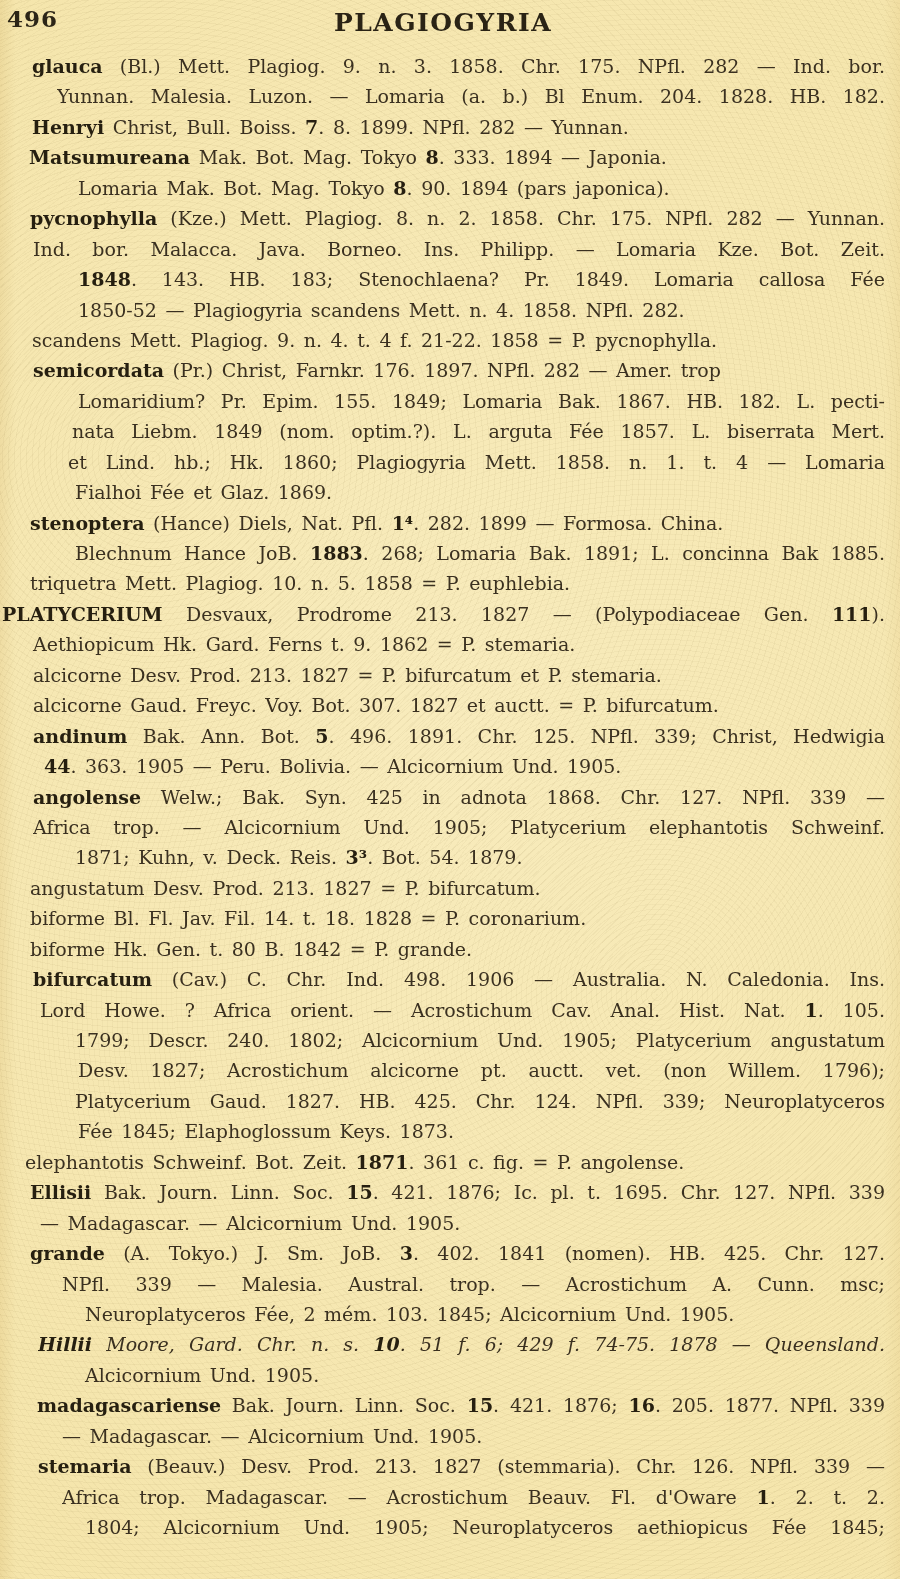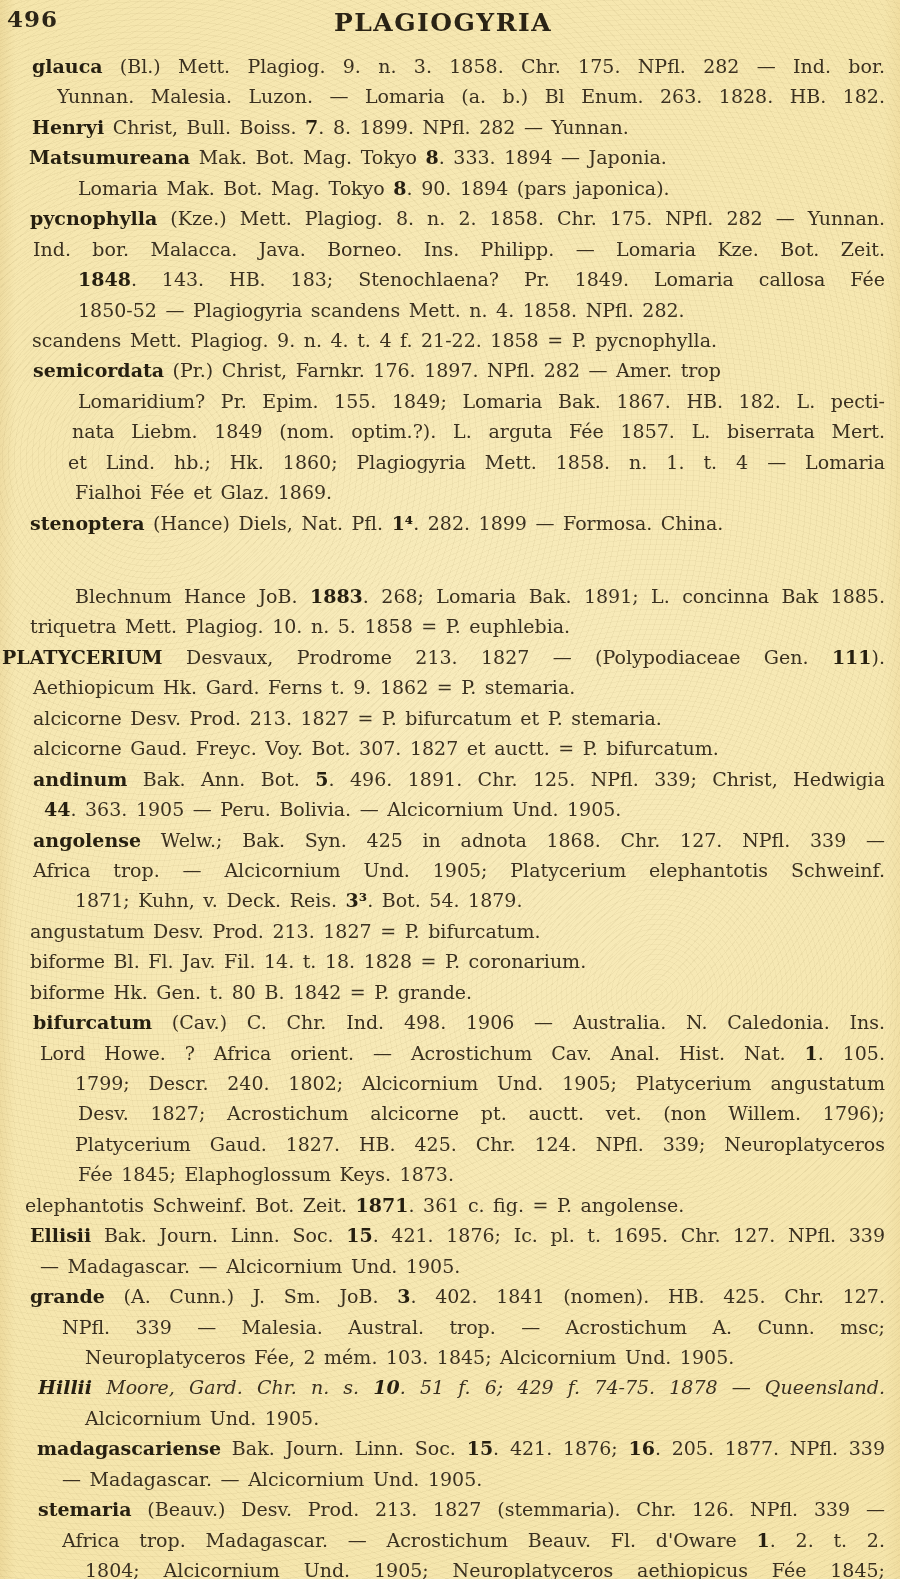--- a/index.html
+++ b/index.html
@@ -41,36 +41,36 @@
   .r{font-weight:400;}
 </style>
 </head>
 <body>
 
 <div class="page">
   <div class="pagenum">496</div>
   <div class="title">PLAGIOGYRIA</div>
   <div class="textblock">
       <div class="line just" style="margin-left: 32px; width: 853px;"><span class="b">glauca</span><span class="r"> (Bl.) Mett. Plagiog. 9. n. 3. 1858. Chr. 175. NPfl. 282 — Ind. bor.</span></div>
-      <div class="line just" style="margin-left: 57px; width: 828px;"><span class="r">Yunnan. Malesia. Luzon. — Lomaria (a. b.) Bl Enum. 263. 1828. HB. 182.</span></div>
+      <div class="line just" style="margin-left: 57px; width: 828px;"><span class="r">Yunnan. Malesia. Luzon. — Lomaria (a. b.) Bl Enum. 204. 1828. HB. 182.</span></div>
       <div class="line" style="margin-left: 32px;"><span class="b">Henryi</span><span class="r"> Christ, Bull. Boiss. </span><span class="b">7</span><span class="r">. 8. 1899. NPfl. 282 — Yunnan.</span></div>
       <div class="line" style="margin-left: 29px;"><span class="b">Matsumureana</span><span class="r"> Mak. Bot. Mag. Tokyo </span><span class="b">8</span><span class="r">. 333. 1894 — Japonia.</span></div>
       <div class="line" style="margin-left: 78px;"><span class="r">Lomaria Mak. Bot. Mag. Tokyo </span><span class="b">8</span><span class="r">. 90. 1894 (pars japonica).</span></div>
       <div class="line just" style="margin-left: 30px; width: 855px;"><span class="b">pycnophylla</span><span class="r"> (Kze.) Mett. Plagiog. 8. n. 2. 1858. Chr. 175. NPfl. 282 — Yunnan.</span></div>
       <div class="line just" style="margin-left: 33px; width: 852px;"><span class="r">Ind. bor. Malacca. Java. Borneo. Ins. Philipp. — Lomaria Kze. Bot. Zeit.</span></div>
       <div class="line just" style="margin-left: 78px; width: 807px;"><span class="b">1848</span><span class="r">. 143. HB. 183; Stenochlaena? Pr. 1849. Lomaria callosa Fée</span></div>
       <div class="line" style="margin-left: 78px;"><span class="r">1850-52 — Plagiogyria scandens Mett. n. 4. 1858. NPfl. 282.</span></div>
       <div class="line" style="margin-left: 32px;"><span class="r">scandens Mett. Plagiog. 9. n. 4. t. 4 f. 21-22. 1858 = P. pycnophylla.</span></div>
       <div class="line" style="margin-left: 33px;"><span class="b">semicordata</span><span class="r"> (Pr.) Christ, Farnkr. 176. 1897. NPfl. 282 — Amer. trop</span></div>
       <div class="line just" style="margin-left: 78px; width: 807px;"><span class="r">Lomaridium? Pr. Epim. 155. 1849; Lomaria Bak. 1867. HB. 182. L. pecti-</span></div>
       <div class="line just" style="margin-left: 72px; width: 813px;"><span class="r">nata Liebm. 1849 (nom. optim.?). L. arguta Fée 1857. L. biserrata Mert.</span></div>
       <div class="line just" style="margin-left: 68px; width: 817px;"><span class="r">et Lind. hb.; Hk. 1860; Plagiogyria Mett. 1858. n. 1. t. 4 — Lomaria</span></div>
       <div class="line" style="margin-left: 75px;"><span class="r">Fialhoi Fée et Glaz. 1869.</span></div>
       <div class="line" style="margin-left: 30px;"><span class="b">stenoptera</span><span class="r"> (Hance) Diels, Nat. Pfl. </span><span class="b">1⁴</span><span class="r">. 282. 1899 — Formosa. China.</span></div>
-      <div class="line just" style="margin-left: 75px; width: 810px; margin-top: 43px;"><span class="r">Blechnum Hance JoB. </span><span class="b">1883</span><span class="r">. 268; Lomaria Bak. 1891; L. concinna Bak 1885.</span></div>
+      <div class="line just" style="margin-left: 75px; width: 810px;"><span class="r">Blechnum Hance JoB. </span><span class="b">1883</span><span class="r">. 268; Lomaria Bak. 1891; L. concinna Bak 1885.</span></div>
       <div class="line" style="margin-left: 30px;"><span class="r">triquetra Mett. Plagiog. 10. n. 5. 1858 = P. euphlebia.</span></div>
       <div class="line just" style="margin-left: 2px; width: 883px;"><span class="b">PLATYCERIUM</span><span class="r"> Desvaux, Prodrome 213. 1827 — (Polypodiaceae Gen. </span><span class="b">111</span><span class="r">).</span></div>
       <div class="line" style="margin-left: 33px;"><span class="r">Aethiopicum Hk. Gard. Ferns t. 9. 1862 = P. stemaria.</span></div>
       <div class="line" style="margin-left: 33px;"><span class="r">alcicorne Desv. Prod. 213. 1827 = P. bifurcatum et P. stemaria.</span></div>
       <div class="line" style="margin-left: 33px;"><span class="r">alcicorne Gaud. Freyc. Voy. Bot. 307. 1827 et auctt. = P. bifurcatum.</span></div>
       <div class="line just" style="margin-left: 33px; width: 852px;"><span class="b">andinum</span><span class="r"> Bak. Ann. Bot. </span><span class="b">5</span><span class="r">. 496. 1891. Chr. 125. NPfl. 339; Christ, Hedwigia</span></div>
       <div class="line" style="margin-left: 44px;"><span class="b">44</span><span class="r">. 363. 1905 — Peru. Bolivia. — Alcicornium Und. 1905.</span></div>
       <div class="line just" style="margin-left: 33px; width: 852px;"><span class="b">angolense</span><span class="r"> Welw.; Bak. Syn. 425 in adnota 1868. Chr. 127. NPfl. 339 —</span></div>
       <div class="line just" style="margin-left: 33px; width: 852px;"><span class="r">Africa trop. — Alcicornium Und. 1905; Platycerium elephantotis Schweinf.</span></div>
       <div class="line" style="margin-left: 75px;"><span class="r">1871; Kuhn, v. Deck. Reis. </span><span class="b">3³</span><span class="r">. Bot. 54. 1879.</span></div>
@@ -79,21 +79,21 @@
       <div class="line" style="margin-left: 30px;"><span class="r">biforme Hk. Gen. t. 80 B. 1842 = P. grande.</span></div>
       <div class="line just" style="margin-left: 33px; width: 852px;"><span class="b">bifurcatum</span><span class="r"> (Cav.) C. Chr. Ind. 498. 1906 — Australia. N. Caledonia. Ins.</span></div>
       <div class="line just" style="margin-left: 40px; width: 845px;"><span class="r">Lord Howe. ? Africa orient. — Acrostichum Cav. Anal. Hist. Nat. </span><span class="b">1</span><span class="r">. 105.</span></div>
       <div class="line just" style="margin-left: 75px; width: 810px;"><span class="r">1799; Descr. 240. 1802; Alcicornium Und. 1905; Platycerium angustatum</span></div>
       <div class="line just" style="margin-left: 78px; width: 807px;"><span class="r">Desv. 1827; Acrostichum alcicorne pt. auctt. vet. (non Willem. 1796);</span></div>
       <div class="line just" style="margin-left: 75px; width: 810px;"><span class="r">Platycerium Gaud. 1827. HB. 425. Chr. 124. NPfl. 339; Neuroplatyceros</span></div>
       <div class="line" style="margin-left: 78px;"><span class="r">Fée 1845; Elaphoglossum Keys. 1873.</span></div>
       <div class="line" style="margin-left: 25px;"><span class="r">elephantotis Schweinf. Bot. Zeit. </span><span class="b">1871</span><span class="r">. 361 c. fig. = P. angolense.</span></div>
       <div class="line just" style="margin-left: 30px; width: 855px;"><span class="b">Ellisii</span><span class="r"> Bak. Journ. Linn. Soc. </span><span class="b">15</span><span class="r">. 421. 1876; Ic. pl. t. 1695. Chr. 127. NPfl. 339</span></div>
       <div class="line" style="margin-left: 40px;"><span class="r">— Madagascar. — Alcicornium Und. 1905.</span></div>
-      <div class="line just" style="margin-left: 30px; width: 855px;"><span class="b">grande</span><span class="r"> (A. Cunn.) J. Sm. JoB. </span><span class="b">3</span><span class="r">. 402. 1841 (nomen). HB. 425. Chr. 127.</span></div>
+      <div class="line just" style="margin-left: 30px; width: 855px;"><span class="b">grande</span><span class="r"> (A. Tokyo.) J. Sm. JoB. </span><span class="b">3</span><span class="r">. 402. 1841 (nomen). HB. 425. Chr. 127.</span></div>
       <div class="line just" style="margin-left: 62px; width: 823px;"><span class="r">NPfl. 339 — Malesia. Austral. trop. — Acrostichum A. Cunn. msc;</span></div>
       <div class="line" style="margin-left: 85px;"><span class="r">Neuroplatyceros Fée, 2 mém. 103. 1845; Alcicornium Und. 1905.</span></div>
       <div class="line just" style="margin-left: 38px; width: 847px; font-style: italic;"><span class="b">Hillii</span><span class="r"> Moore, Gard. Chr. n. s. </span><span class="b">10</span><span class="r">. 51 f. 6; 429 f. 74-75. 1878 — Queensland.</span></div>
       <div class="line" style="margin-left: 85px;"><span class="r">Alcicornium Und. 1905.</span></div>
       <div class="line just" style="margin-left: 37px; width: 848px;"><span class="b">madagascariense</span><span class="r"> Bak. Journ. Linn. Soc. </span><span class="b">15</span><span class="r">. 421. 1876; </span><span class="b">16</span><span class="r">. 205. 1877. NPfl. 339</span></div>
       <div class="line" style="margin-left: 62px;"><span class="r">— Madagascar. — Alcicornium Und. 1905.</span></div>
       <div class="line just" style="margin-left: 38px; width: 847px;"><span class="b">stemaria</span><span class="r"> (Beauv.) Desv. Prod. 213. 1827 (stemmaria). Chr. 126. NPfl. 339 —</span></div>
       <div class="line just" style="margin-left: 62px; width: 823px;"><span class="r">Africa trop. Madagascar. — Acrostichum Beauv. Fl. d'Oware </span><span class="b">1</span><span class="r">. 2. t. 2.</span></div>
       <div class="line just" style="margin-left: 85px; width: 800px;"><span class="r">1804; Alcicornium Und. 1905; Neuroplatyceros aethiopicus Fée 1845;</span></div>
     </div>

